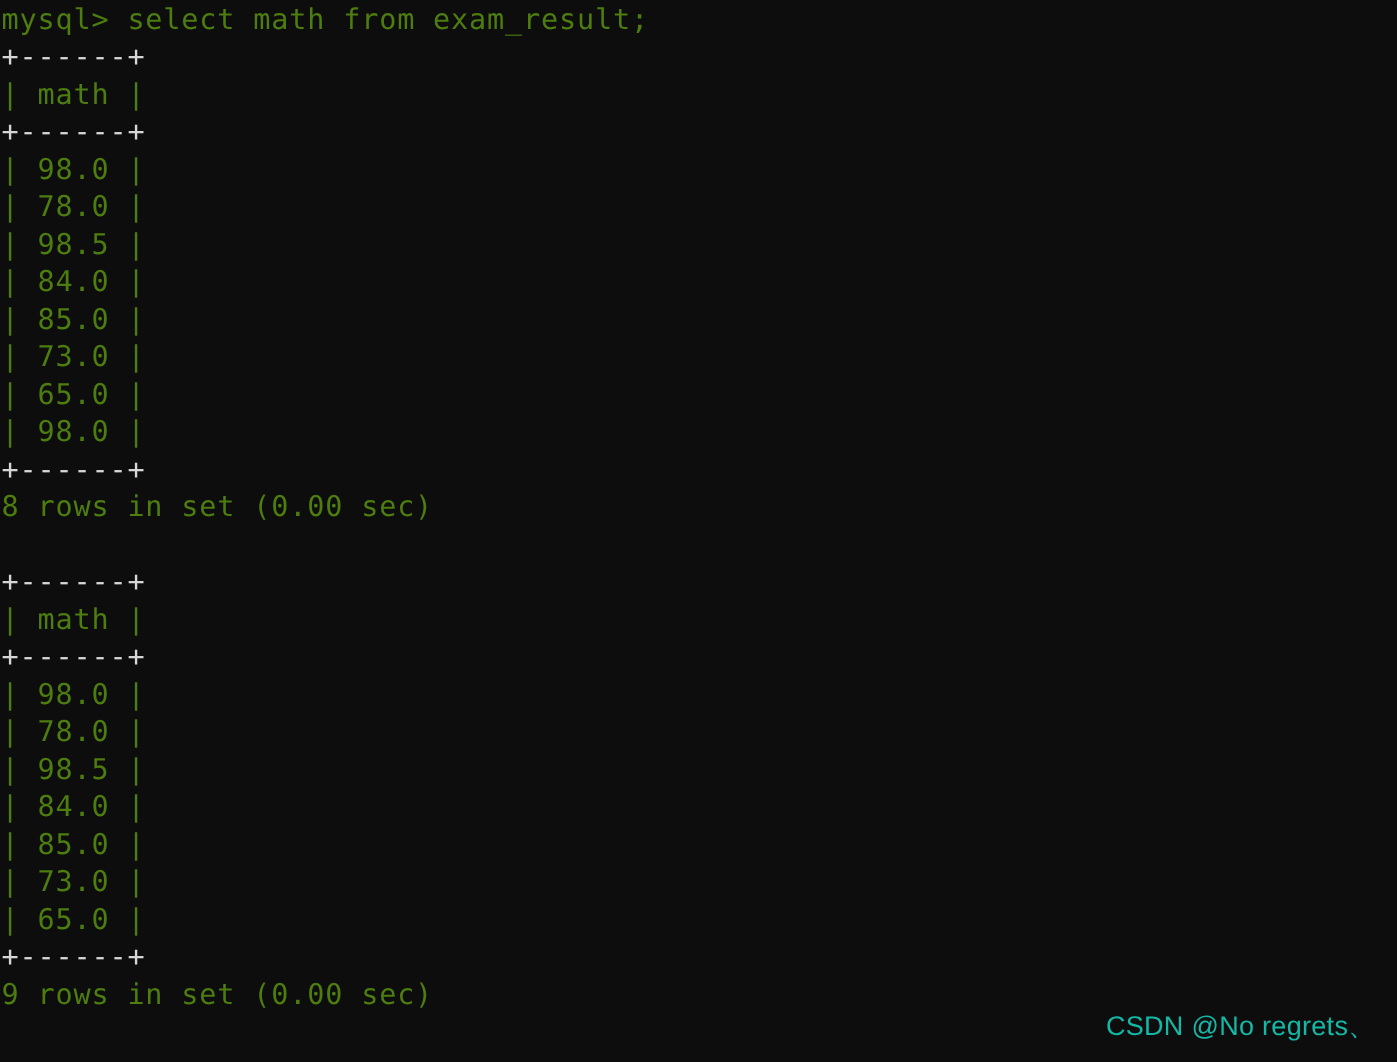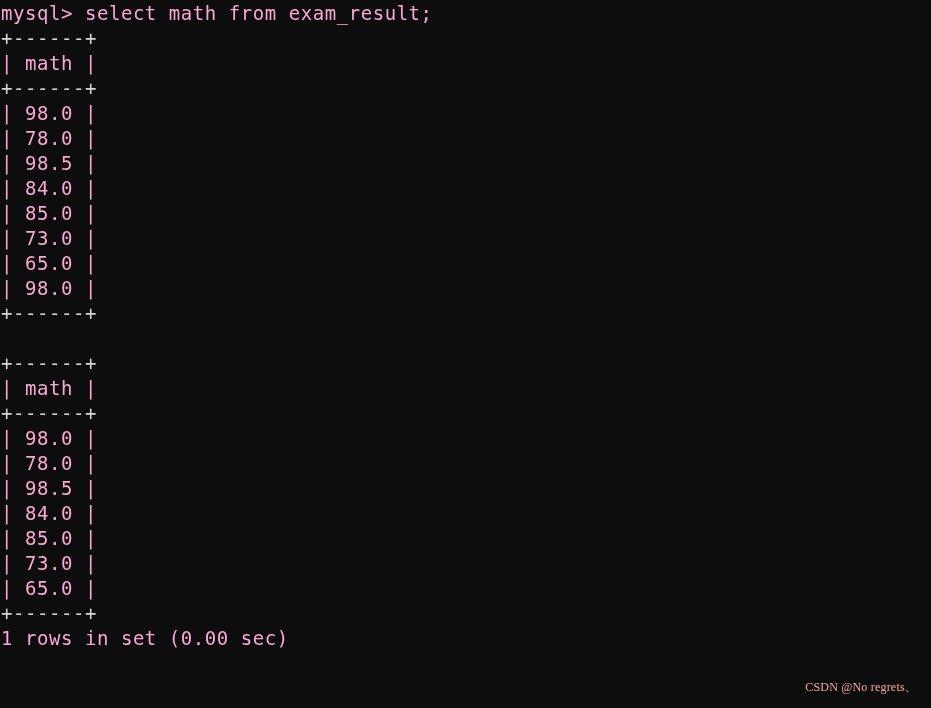--- a/index.html
+++ b/index.html
@@ -23,38 +23,38 @@
     height: 708px;
     background: #0d0d0d;
     padding: 1px 0 0 0;
     box-sizing: border-box;
   }
   .line {
     font-family: "DejaVu Sans Mono", "Liberation Mono", monospace;
     font-size: 19px;
     line-height: 25px;
     height: 25px;
-    color: #f9a8d4;
+    color: #4d7c0f;
     white-space: pre;
     letter-spacing: 0.55px;
     padding-left: 1px;
   }
   .line.blank {
     height: 25px;
   }
   .rule {
     color: #d6d6d6;
   }
   .watermark {
     position: absolute;
     right: 14px;
     bottom: 12px;
-    font-family: Liberation Serif, serif;
-    font-size: 12px;
-    color: #fca5a5;
+    font-family: Liberation Sans, sans-serif;
+    font-size: 18px;
+    color: #14b8a6;
     letter-spacing: 0.2px;
     white-space: pre;
   }
 </style>
 </head>
 <body>
 
 <div id="terminal">
 
   <div class="line">mysql&gt; select math from exam_result;</div>
@@ -63,31 +63,32 @@
   <div class="line rule">+------+</div>
   <div class="line">| 98.0 |</div>
   <div class="line">| 78.0 |</div>
   <div class="line">| 98.5 |</div>
   <div class="line">| 84.0 |</div>
   <div class="line">| 85.0 |</div>
   <div class="line">| 73.0 |</div>
   <div class="line">| 65.0 |</div>
   <div class="line">| 98.0 |</div>
   <div class="line rule">+------+</div>
+  <div class="line">8 rows in set (0.00 sec)</div>
 
   <div class="line blank"></div>
 
   <div class="line rule">+------+</div>
   <div class="line">| math |</div>
   <div class="line rule">+------+</div>
   <div class="line">| 98.0 |</div>
   <div class="line">| 78.0 |</div>
   <div class="line">| 98.5 |</div>
   <div class="line">| 84.0 |</div>
   <div class="line">| 85.0 |</div>
   <div class="line">| 73.0 |</div>
   <div class="line">| 65.0 |</div>
   <div class="line rule">+------+</div>
-  <div class="line">1 rows in set (0.00 sec)</div>
+  <div class="line">9 rows in set (0.00 sec)</div>
 
   <div class="watermark">CSDN @No regrets、</div>
 
 </div>
 
 </body></html>

